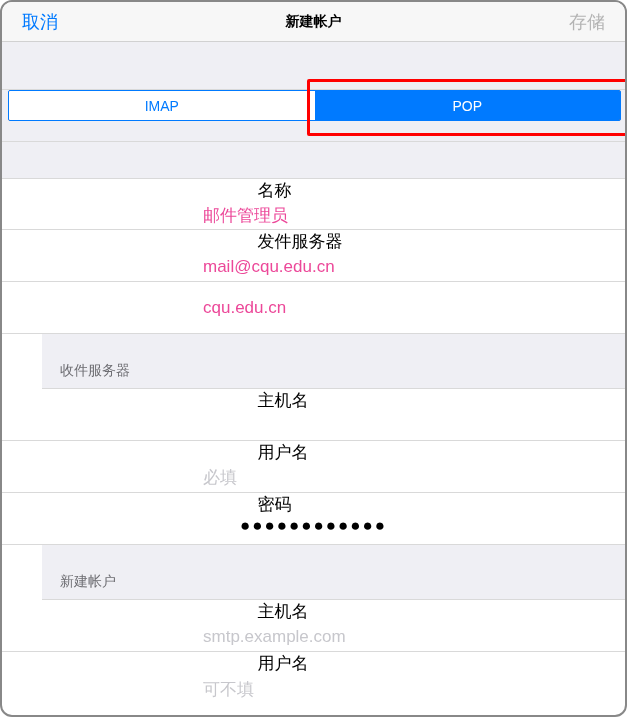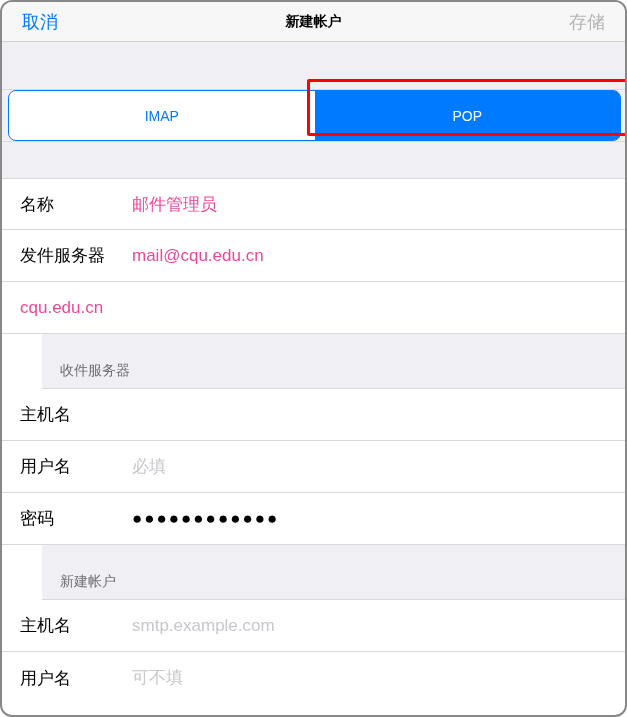--- a/index.html
+++ b/index.html
@@ -61,23 +61,23 @@
       padding: 0 4px 0 6px;
       border-bottom: 1px solid #d9d9d9;
       height: 52px;
       display: flex;
       align-items: flex-start;
       position: relative;
     }
     .seg {
       display: flex;
       width: 100%;
-      height: 51px;
+      height: 31px;
       border: 1px solid #007aff;
-      border-radius: 8px;
+      border-radius: 2px;
       overflow: hidden;
       background: #f97316;
     }
     .seg-item {
       flex: 1;
       display: flex;
       align-items: center;
       justify-content: center;
       font-size: 14px;
       cursor: pointer;
@@ -92,20 +92,21 @@
       border-radius: 2px;
       pointer-events: none;
     }
     .row {
       display: flex;
       align-items: center;
       height: 52px;
       background: #fff;
       border-bottom: 1px solid #d9d9d9;
       padding: 0 18px;
+      flex-direction: column;
     }
     .row:last-of-type { border-bottom: none; }
     .row-label {
       width: 112px;
       font-size: 17px;
       color: #000;
     }
     .row-input {
       flex: 1;
       font-size: 17px;

